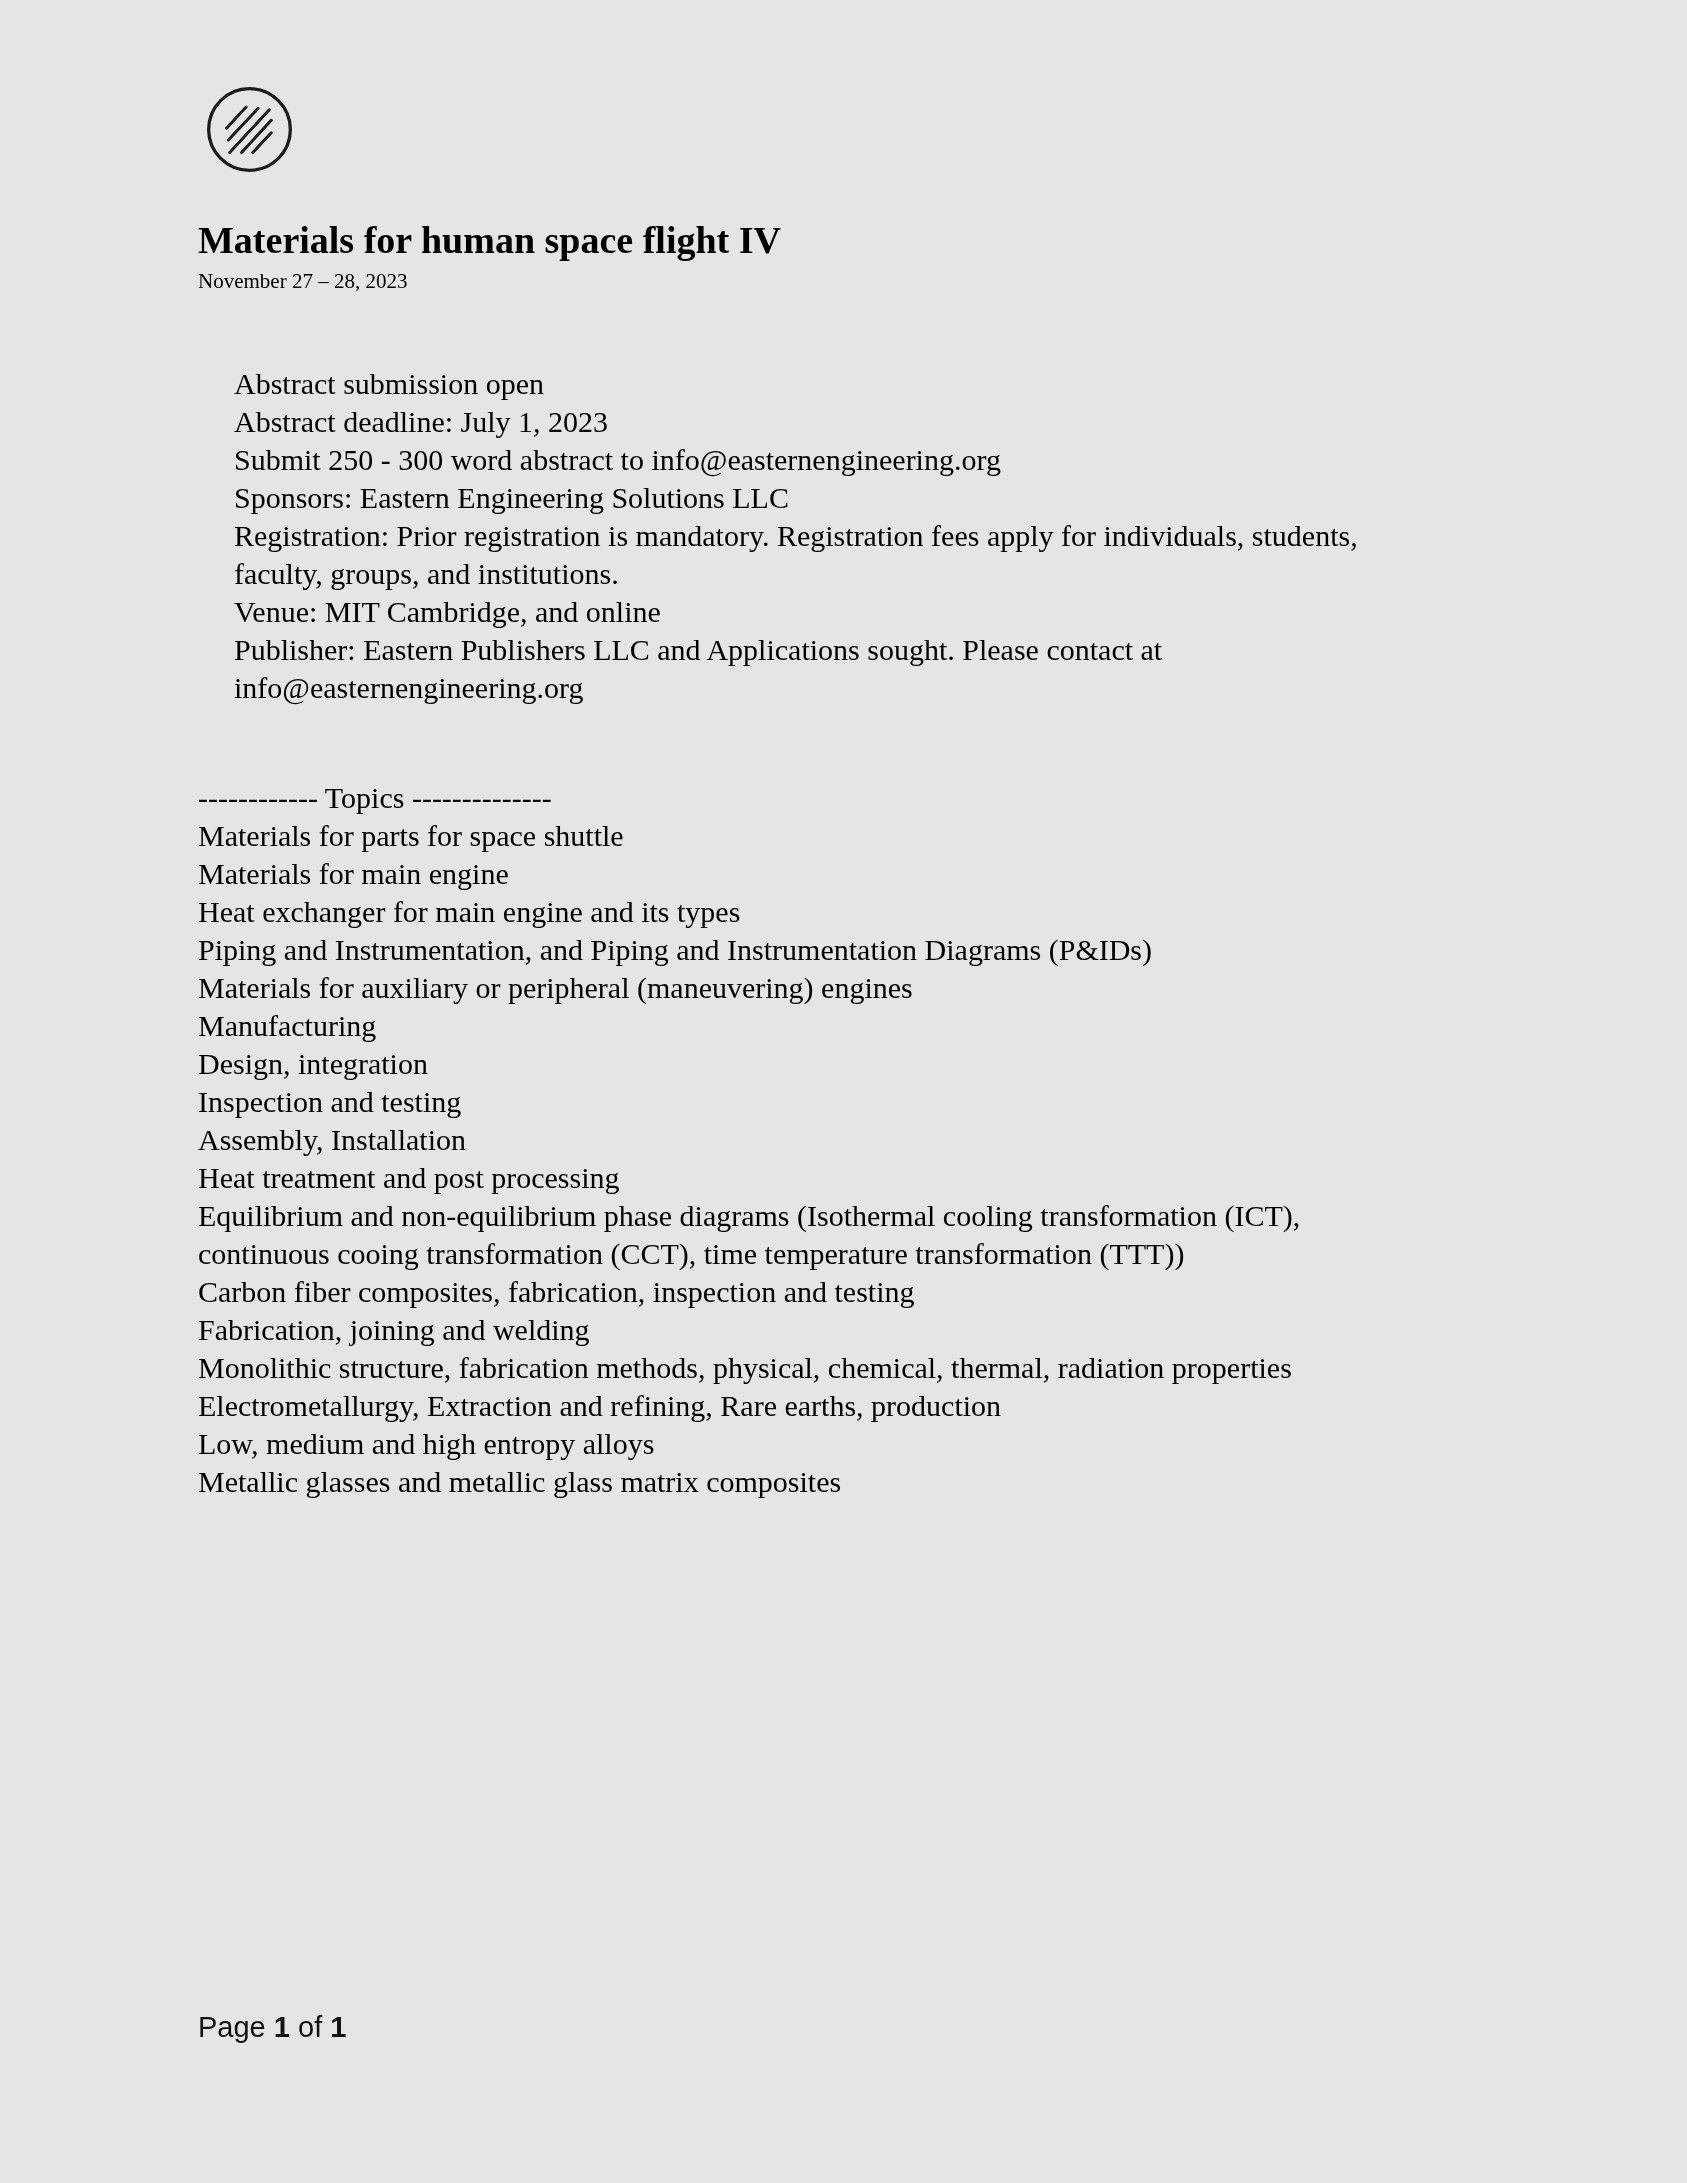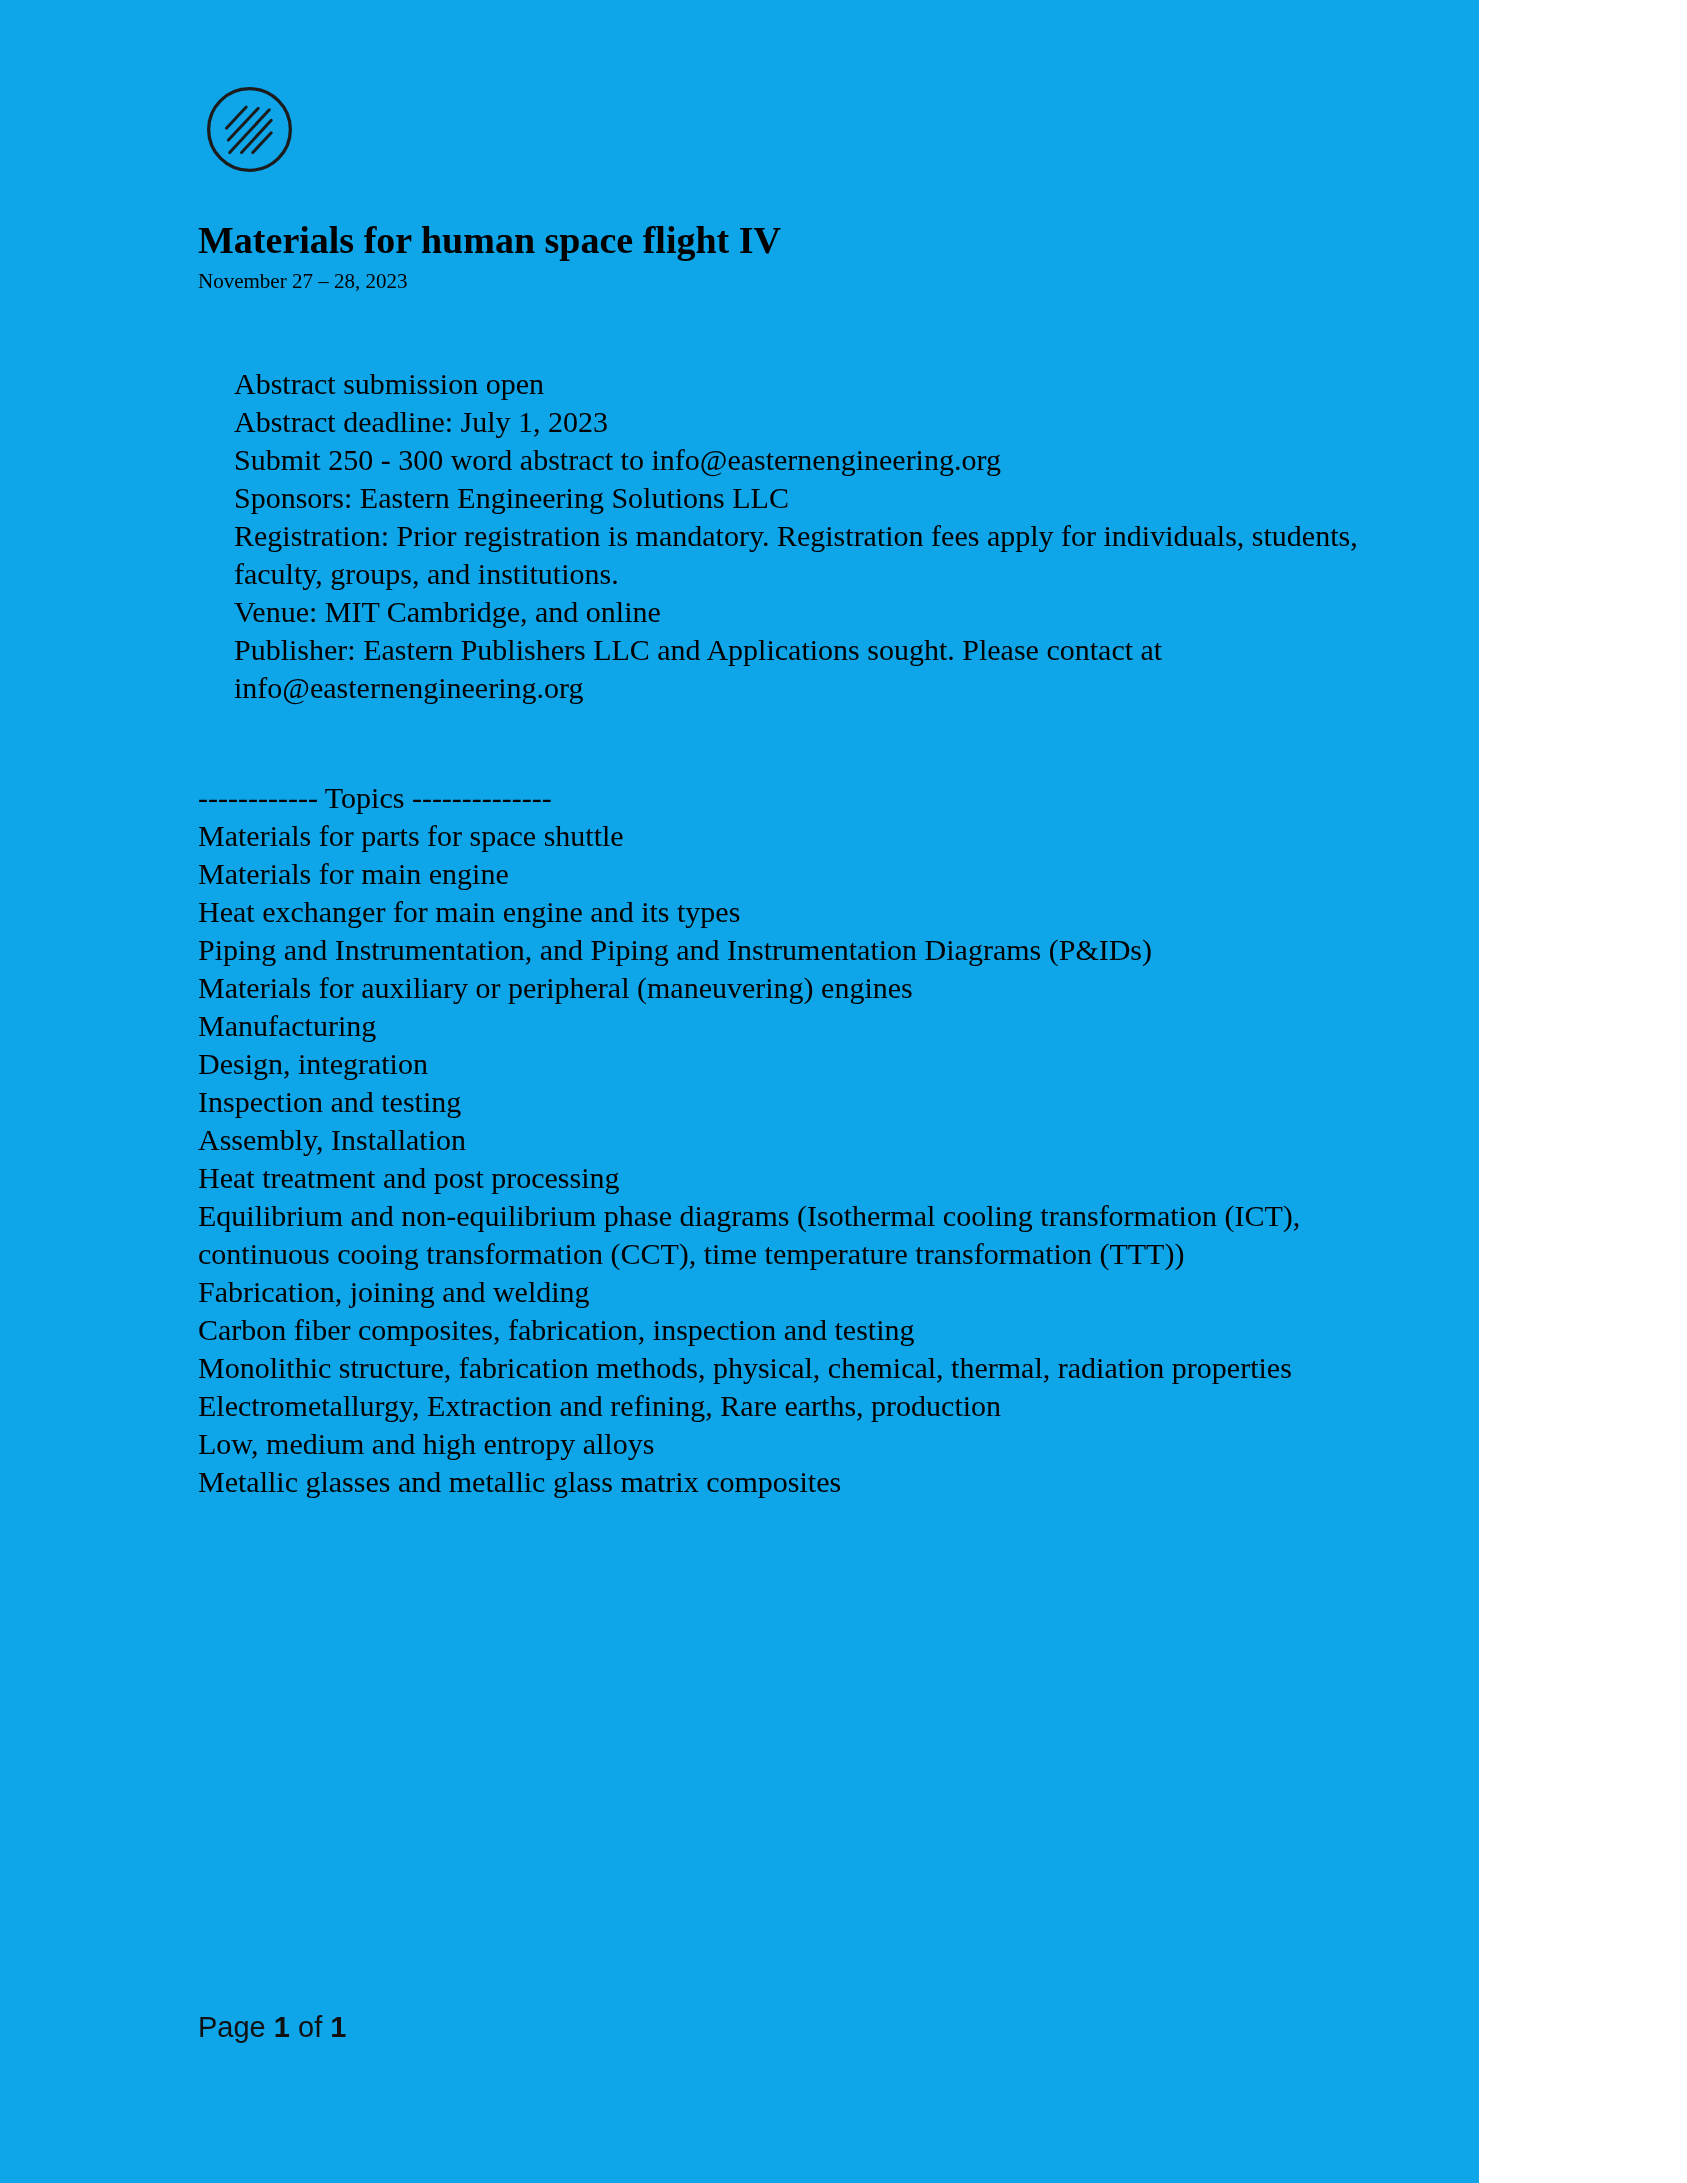--- a/index.html
+++ b/index.html
@@ -2,23 +2,23 @@
 <html style="font-size:10.6px"><head>
 <meta charset="utf-8">
 <style>
   html, body {
     margin: 0;
     padding: 0;
     background: #ffffff;
   }
   .page {
     position: relative;
-    width: 1479px;
+    width: 1687px;
     height: 2183px;
-    background: #0ea5e9;
+    background: #e5e5e5;
     color: #000000;
     font-family: "Liberation Serif", serif;
     overflow: hidden;
   }
   .logo {
     position: absolute;
     left: 206px;
     top: 86px;
     width: 87px;
     height: 87px;
@@ -115,22 +115,22 @@
         <div class="line">Heat exchanger for main engine and its types</div>
         <div class="line">Piping and Instrumentation, and Piping and Instrumentation Diagrams (P&amp;IDs)</div>
         <div class="line">Materials for auxiliary or peripheral (maneuvering) engines</div>
         <div class="line">Manufacturing</div>
         <div class="line">Design, integration</div>
         <div class="line">Inspection and testing</div>
         <div class="line">Assembly, Installation</div>
         <div class="line">Heat treatment and post processing</div>
         <div class="line">Equilibrium and non-equilibrium phase diagrams (Isothermal cooling transformation (ICT),</div>
         <div class="line">continuous cooing transformation (CCT), time temperature transformation (TTT))</div>
+        <div class="line">Carbon fiber composites, fabrication, inspection and testing</div>
         <div class="line">Fabrication, joining and welding</div>
-        <div class="line">Carbon fiber composites, fabrication, inspection and testing</div>
         <div class="line">Monolithic structure, fabrication methods, physical, chemical, thermal, radiation properties</div>
         <div class="line">Electrometallurgy, Extraction and refining, Rare earths, production</div>
         <div class="line">Low, medium and high entropy alloys</div>
         <div class="line">Metallic glasses and metallic glass matrix composites</div>
       </div>
   </div>
 
   <div class="footer">
     <span>Page</span>
     <span class="num">1</span>

